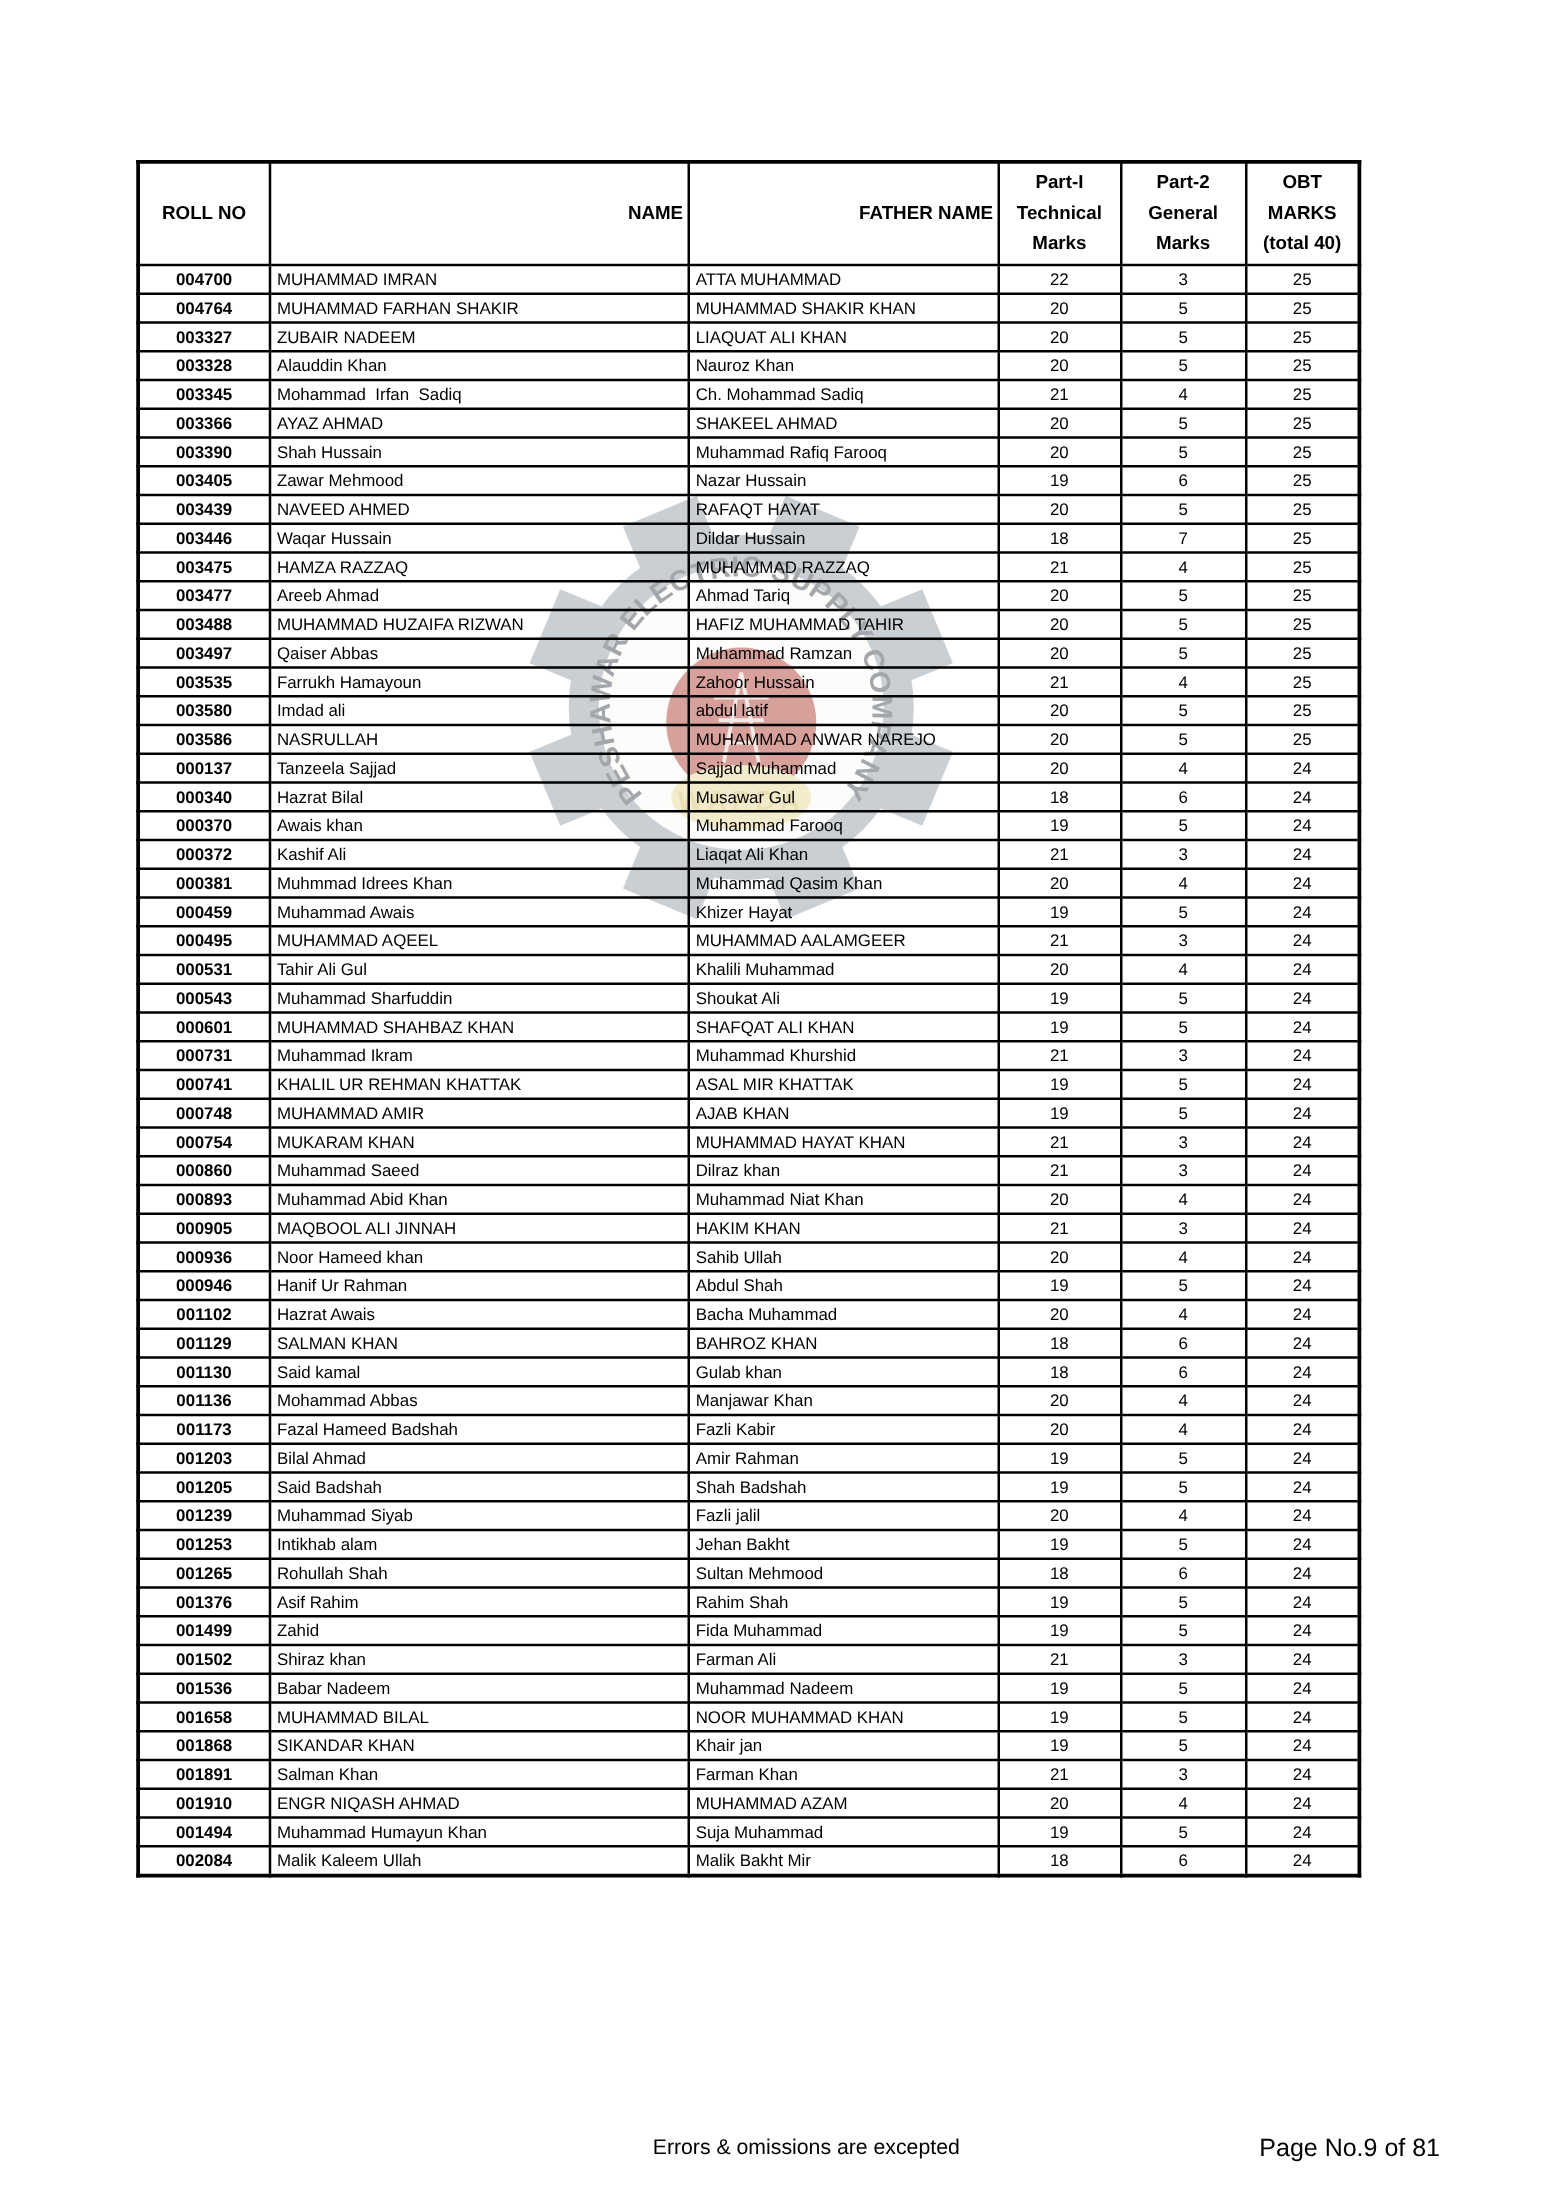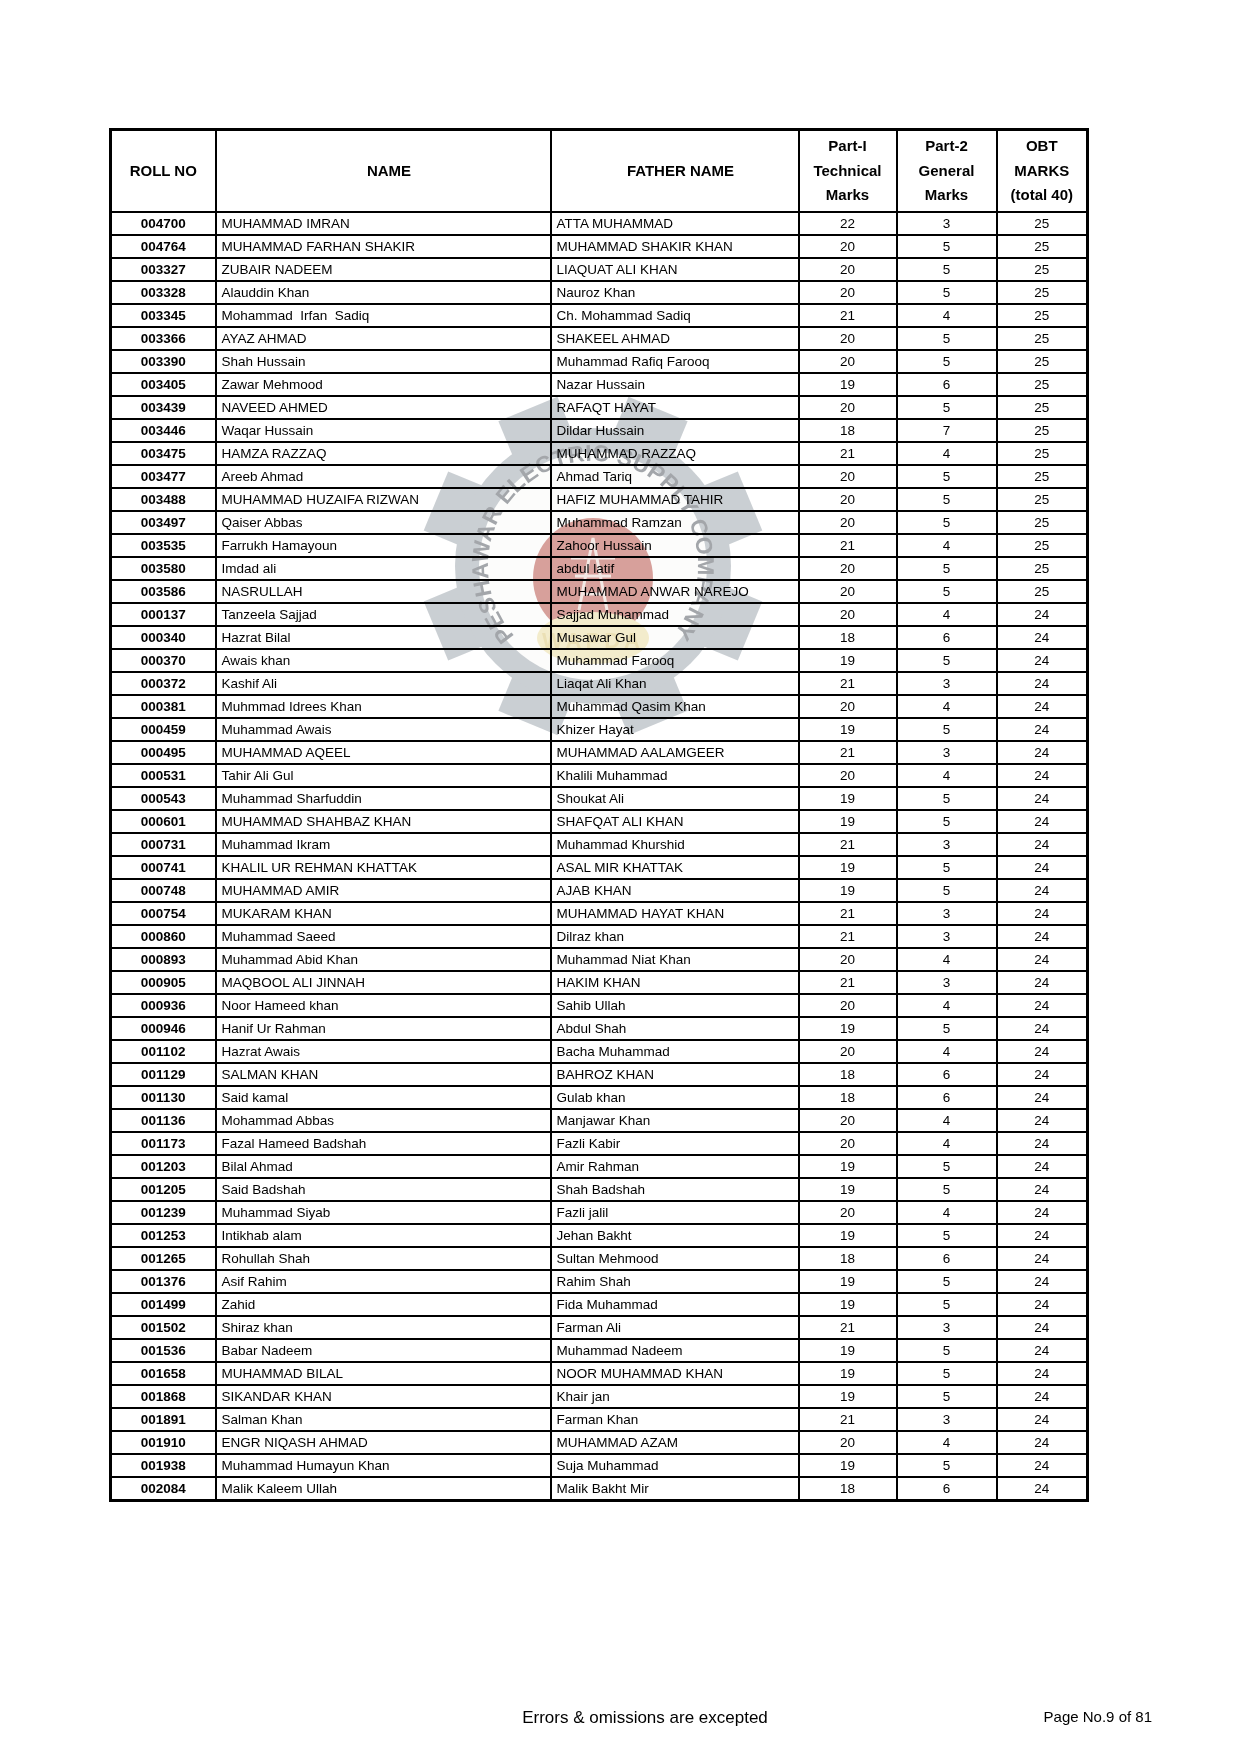--- a/index.html
+++ b/index.html
@@ -41,21 +41,21 @@
   th.hdr {
     font-weight: bold;
     font-size: 15px;
     line-height: 1.65;
     white-space: pre-line;
     text-align: center;
     vertical-align: middle;
     height: 80px;
     padding: 0 3px;
   }
-  th.hdr.left { text-align: center; padding-left: 15px; }
+  th.hdr.left { text-align: right; padding-left: 15px; }
 
   td {
     height: 21px;
     font-size: 13.5px;
     line-height: 17px;
     white-space: pre;
     vertical-align: middle;
     padding: 0 3px;
   }
   td.roll { font-weight: bold; text-align: center; }
@@ -66,21 +66,21 @@
   .footer-note {
     position: absolute;
     left: 380px; top: 1708px; width: 530px;
     text-align: center;
     font-size: 17px;
     z-index: 1;
   }
   .footer-page {
     position: absolute;
     right: 88px; top: 1708px;
-    font-size: 15px;
+    font-size: 20px;
     text-align: right;
     z-index: 1;
   }
 </style>
 </head>
 <body>
 
 <svg class="watermark" viewBox="0 0 340 340">
   <g>
     <g fill="#97a0a8">
@@ -620,21 +620,21 @@
   <tr>
     <td class="roll">001910</td>
     <td class="txt">ENGR NIQASH AHMAD</td>
     <td class="txt">MUHAMMAD AZAM</td>
     <td class="num">20</td>
     <td class="num">4</td>
     <td class="num">24</td>
   </tr>
 
   <tr>
-    <td class="roll">001938</td>
+    <td class="roll">001494</td>
     <td class="txt">Muhammad Humayun Khan</td>
     <td class="txt">Suja Muhammad</td>
     <td class="num">19</td>
     <td class="num">5</td>
     <td class="num">24</td>
   </tr>
 
   <tr>
     <td class="roll">002084</td>
     <td class="txt">Malik Kaleem Ullah</td>

